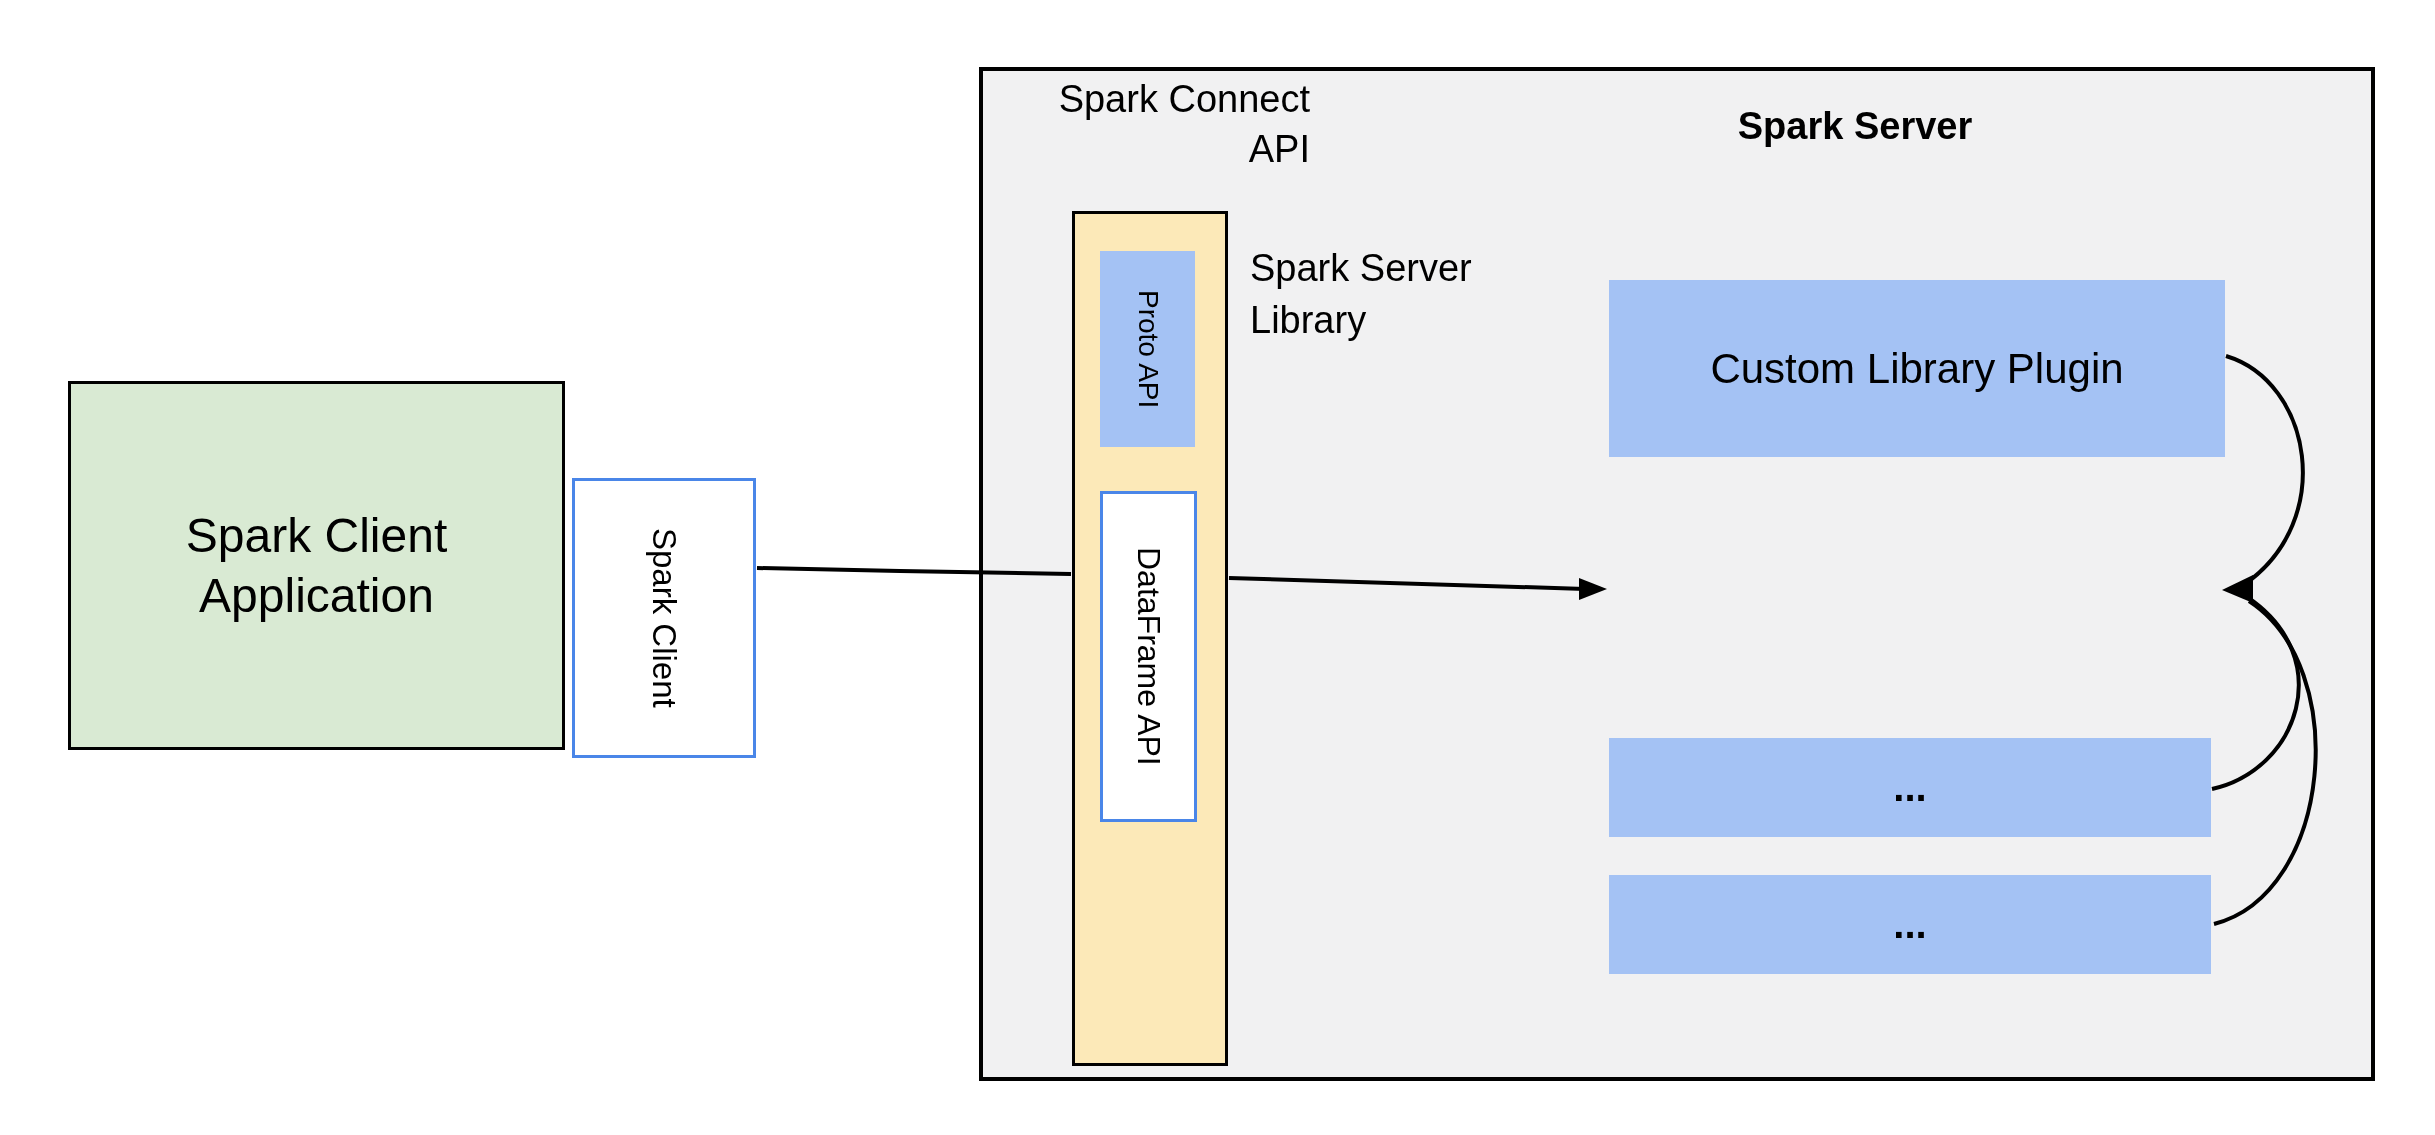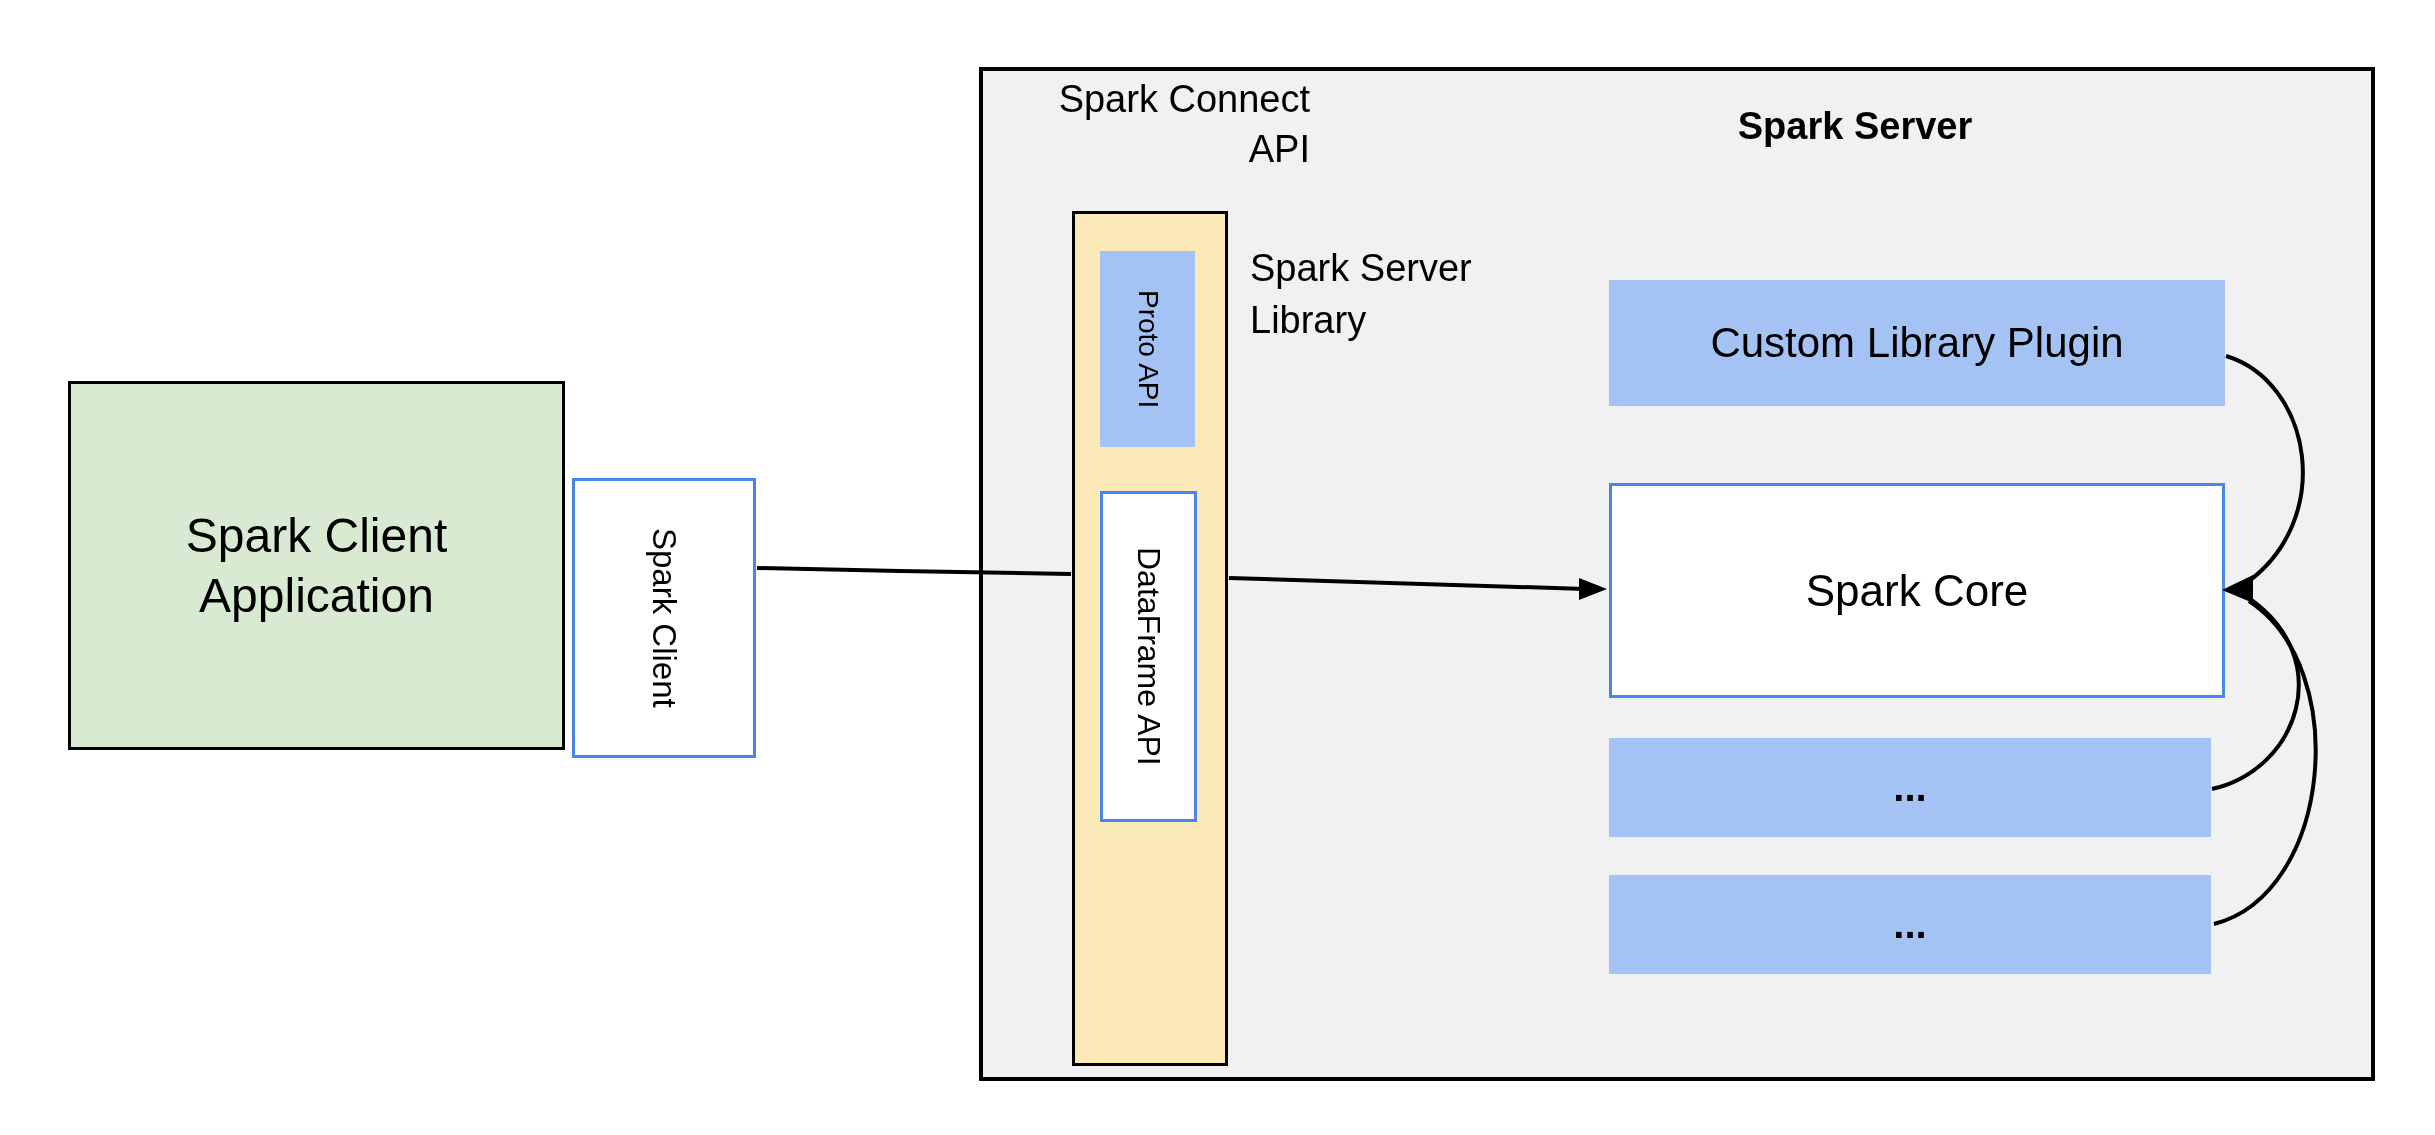--- a/index.html
+++ b/index.html
@@ -34,21 +34,21 @@
 
   
   .yellow-box{left:1072px;top:211px;width:156px;height:855px;background:var(--yellow-fill);border:3px solid var(--ink);z-index:2;}
   .proto-box{left:1100px;top:251px;width:95px;height:196px;background:var(--blue-fill);z-index:3;}
   .proto-box .lbl{font-size:28px;}
   .df-box{left:1100px;top:491px;width:97px;height:331px;background:#fff;border:3px solid var(--blue-border);z-index:3;}
   .df-box .lbl{font-size:32px;}
   .library-label{left:1250px;top:242px;width:330px;z-index:2;font-size:38px;line-height:52px;}
 
   
-  .plugin-box{left:1609px;top:280px;width:616px;height:126px;background:var(--blue-fill);z-index:2;}
+  .plugin-box{left:1609px;top:280px;width:616px;height:177px;background:var(--blue-fill);z-index:2;}
   .plugin-box .lbl{font-size:42px;}
   .core-box{left:1609px;top:483px;width:616px;height:215px;background:#fff;border:3px solid var(--blue-border);z-index:2;}
   .core-box .lbl{font-size:44px;}
   .more-box1{left:1609px;top:738px;width:602px;height:99px;background:var(--blue-fill);z-index:2;}
   .more-box2{left:1609px;top:875px;width:602px;height:99px;background:var(--blue-fill);z-index:2;}
   .more-lbl{font-size:40px;font-weight:bold;}
 
   svg.overlay{position:absolute;left:0;top:0;z-index:4;pointer-events:none;}
   svg .stroke{fill:none;stroke:var(--ink);stroke-width:4;}
   svg .fillhead{fill:var(--ink);stroke:none;}
@@ -77,23 +77,20 @@
   </div>
   <div class="abs df-box center">
     <div class="lbl vtext">DataFrame API</div>
   </div>
   <div class="abs library-label pre">Spark Server
 Library</div>
 
   <div class="abs plugin-box center">
     <div class="lbl">Custom Library Plugin</div>
   </div>
-  <div class="abs core-box center">
-    <div class="lbl">Spark Core</div>
-  </div>
   <div class="abs more-box1 center">
     <div class="more-lbl">...</div>
   </div>
   <div class="abs more-box2 center">
     <div class="more-lbl">...</div>
   </div>
 
   <svg class="overlay" width="2435" height="1135" viewBox="0 0 2435 1135">
 
     <polyline class="stroke" points="757,568 900,571 1071,574"></polyline>

